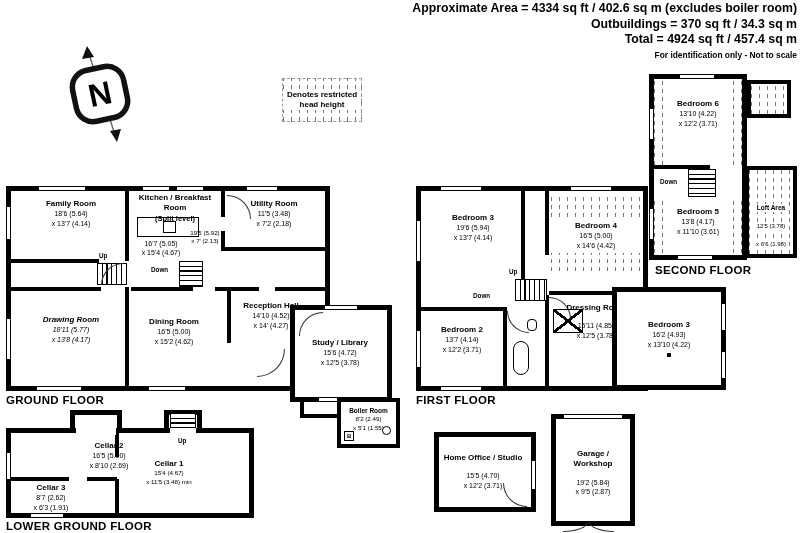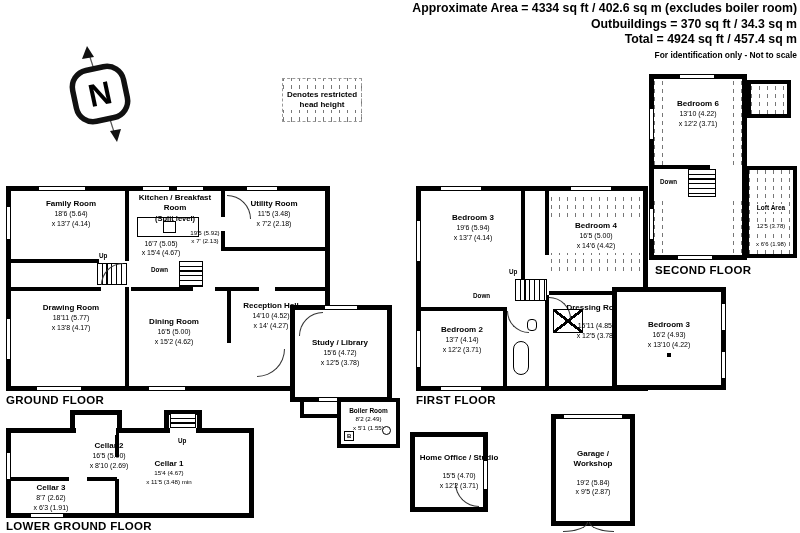--- a/index.html
+++ b/index.html
@@ -125,21 +125,21 @@
     </div>
     <div class="rlabel" style="left:168px;top:38px;width:52px;">
       <div class="rdim small">19'5 (5.92)</div>
       <div class="rdim small">x 7' (2.13)</div>
     </div>
     <div class="rlabel" style="left:216px;top:8px;width:94px;">
       <div class="rname">Utility Room</div>
       <div class="rdim">11'5 (3.48)</div>
       <div class="rdim">x 7'2 (2.18)</div>
     </div>
-    <div class="rlabel" style="left:10px;top:112px;width:100px;">
+    <div class="rlabel" style="left:10px;top:124px;width:100px;font-style:italic;">
       <div class="rname">Drawing Room</div>
       <div class="rdim">18'11 (5.77)</div>
       <div class="rdim">x 13'8 (4.17)</div>
     </div>
     <div class="rlabel" style="left:120px;top:126px;width:86px;">
       <div class="rname">Dining Room</div>
       <div class="rdim">16'5 (5.00)</div>
       <div class="rdim">x 15'2 (4.62)</div>
     </div>
     <div class="rlabel" style="left:210px;top:110px;width:100px;">
@@ -247,20 +247,25 @@
     <div class="stair-label" style="left:6px;top:100px;">Down</div>
     <div class="winh" style="left:26px;top:-5px;width:34px;"></div>
     <div class="winv" style="left:-5px;top:30px;height:30px;"></div>
     <div class="winv" style="left:-5px;top:130px;height:30px;"></div>
     <div class="winh" style="left:24px;bottom:-5px;width:34px;"></div>
     <div class="rlabel" style="left:2px;top:20px;width:84px;">
       <div class="rname">Bedroom 6</div>
       <div class="rdim">13'10 (4.22)</div>
       <div class="rdim">x 12'2 (3.71)</div>
     </div>
+    <div class="rlabel" style="left:2px;top:128px;width:84px;">
+      <div class="rname">Bedroom 5</div>
+      <div class="rdim">13'8 (4.17)</div>
+      <div class="rdim">x 11'10 (3.61)</div>
+    </div>
   </div>
 
   <div class="plan b4 hatch" style="left:747px;top:80px;width:44px;height:38px;"></div>
 
   <div class="plan b4 hatch" style="left:745px;top:166px;width:52px;height:92px;">
     <div class="chipwrap" style="left:0;top:26px;width:44px;">
       <span class="chip n">Loft Area</span><br>
       <span class="chip d">12'5 (3.78)</span><br>
       <span class="chip d">x 6'6 (1.98)</span>
     </div>
@@ -291,21 +296,21 @@
       <div class="rname">Cellar 1</div>
       <div class="rdim small">15'4 (4.67)</div>
       <div class="rdim small">x 11'5 (3.48) min</div>
     </div>
   </div>
   <div class="seam" style="left:76px;top:428px;width:40px;height:7px;"></div>
   <div class="seam" style="left:170px;top:428px;width:26px;height:7px;"></div>
   <div class="stair-label" style="position:absolute;left:178px;top:438px;">Up</div>
   <div class="floor-label" style="left:6px;top:520px;">LOWER GROUND FLOOR</div>
 
-  <div class="plan" style="left:410px;top:432px;width:78px;height:80px;">
+  <div class="plan" style="left:434px;top:432px;width:102px;height:80px;">
     <div class="winv" style="right:-5px;top:24px;height:28px;"></div>
     <div class="arc arc-bl" style="right:4px;bottom:0;width:24px;height:24px;"></div>
     <div class="rlabel" style="left:2px;top:16px;width:84px;">
       <div class="rname">Home Office / Studio</div>
       <div class="gap"></div>
       <div class="rdim">15'5 (4.70)</div>
       <div class="rdim">x 12'2 (3.71)</div>
     </div>
   </div>
 

